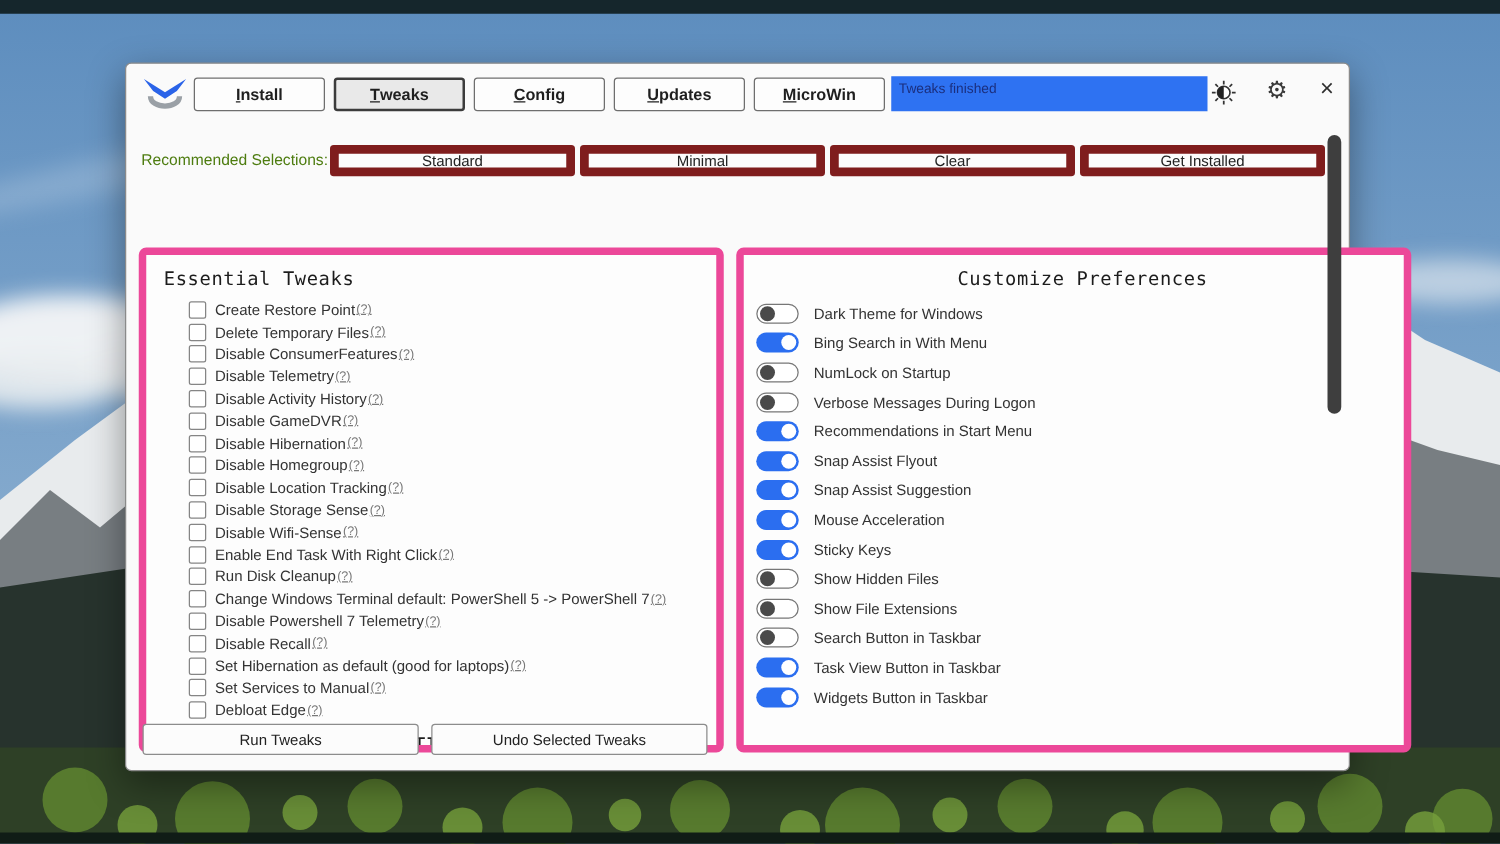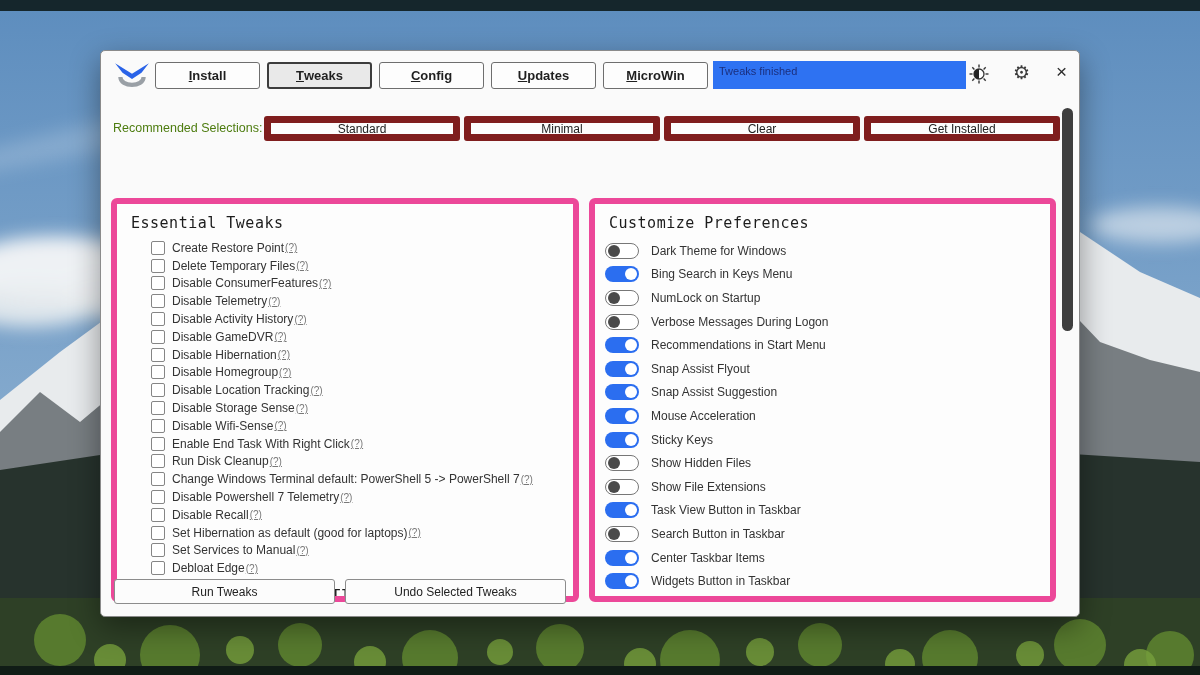--- a/index.html
+++ b/index.html
@@ -37,21 +37,21 @@
     width:196px;height:25px;border:7px solid #7f1d1d;border-radius:3px;background:#fcfcfc;
     font-size:12px;color:#222;display:flex;align-items:center;justify-content:center;
     box-sizing:border-box;cursor:pointer;
   }
   
   .panel{
     position:absolute;top:117px;height:404px;background:#fdfdfd;
     border:6px solid #ec4899;border-radius:6px;box-sizing:border-box;overflow:hidden;margin-top:30px;
   }
   .panel.left{left:10px;width:468px;}
-  .panel.right{left:488px;width:467px;}
+  .panel.right{left:488px;width:540px;text-align:center;}
   .section-title{
     font-family:"DejaVu Sans Mono",monospace;font-size:15px;color:#1c1c1c;
     letter-spacing:.5px;margin:10px 0 7px 14px;white-space:nowrap;
   }
   .check-row{display:flex;align-items:center;height:17.8px;margin-left:34px;font-size:12px;color:#333;white-space:nowrap;}
   .checkbox{width:12px;height:12px;border:1px solid #858585;border-radius:2px;background:#fff;margin-right:7px;flex:none;cursor:pointer;}
   .help-link{font-size:10px;color:#787878;text-decoration:underline;margin-left:1px;cursor:pointer;}
   .toggle-row{display:flex;align-items:center;height:23.6px;margin-left:10px;font-size:12px;color:#333;white-space:nowrap;}
   .toggle{width:34px;height:16px;border-radius:9px;margin-right:12px;position:relative;flex:none;box-sizing:border-box;cursor:pointer;}
   .toggle.on{background:#2b6ef0;}
@@ -279,21 +279,21 @@
         <div class="toggle-row">
           <span class="toggle off">
             <span class="knob"></span>
           </span>
           <span>Dark Theme for Windows</span>
         </div>
         <div class="toggle-row">
           <span class="toggle on" style="background: rgb(43, 110, 240);">
             <span class="knob"></span>
           </span>
-          <span>Bing Search in Keys Menu</span>
+          <span>Bing Search in With Menu</span>
         </div>
         <div class="toggle-row">
           <span class="toggle off">
             <span class="knob"></span>
           </span>
           <span>NumLock on Startup</span>
         </div>
         <div class="toggle-row">
           <span class="toggle off">
             <span class="knob"></span>
@@ -336,36 +336,30 @@
           </span>
           <span>Show Hidden Files</span>
         </div>
         <div class="toggle-row">
           <span class="toggle off">
             <span class="knob"></span>
           </span>
           <span>Show File Extensions</span>
         </div>
         <div class="toggle-row">
+          <span class="toggle off">
+            <span class="knob"></span>
+          </span>
+          <span>Search Button in Taskbar</span>
+        </div>
+        <div class="toggle-row">
           <span class="toggle on" style="background: rgb(43, 110, 240);">
             <span class="knob"></span>
           </span>
           <span>Task View Button in Taskbar</span>
-        </div>
-        <div class="toggle-row">
-          <span class="toggle off">
-            <span class="knob"></span>
-          </span>
-          <span>Search Button in Taskbar</span>
-        </div>
-        <div class="toggle-row">
-          <span class="toggle on" style="background: rgb(43, 110, 240);">
-            <span class="knob"></span>
-          </span>
-          <span>Center Taskbar Items</span>
         </div>
         <div class="toggle-row">
           <span class="toggle on" style="background: rgb(43, 110, 240);">
             <span class="knob"></span>
           </span>
           <span>Widgets Button in Taskbar</span>
         </div>
       </div>
   </div>
 

